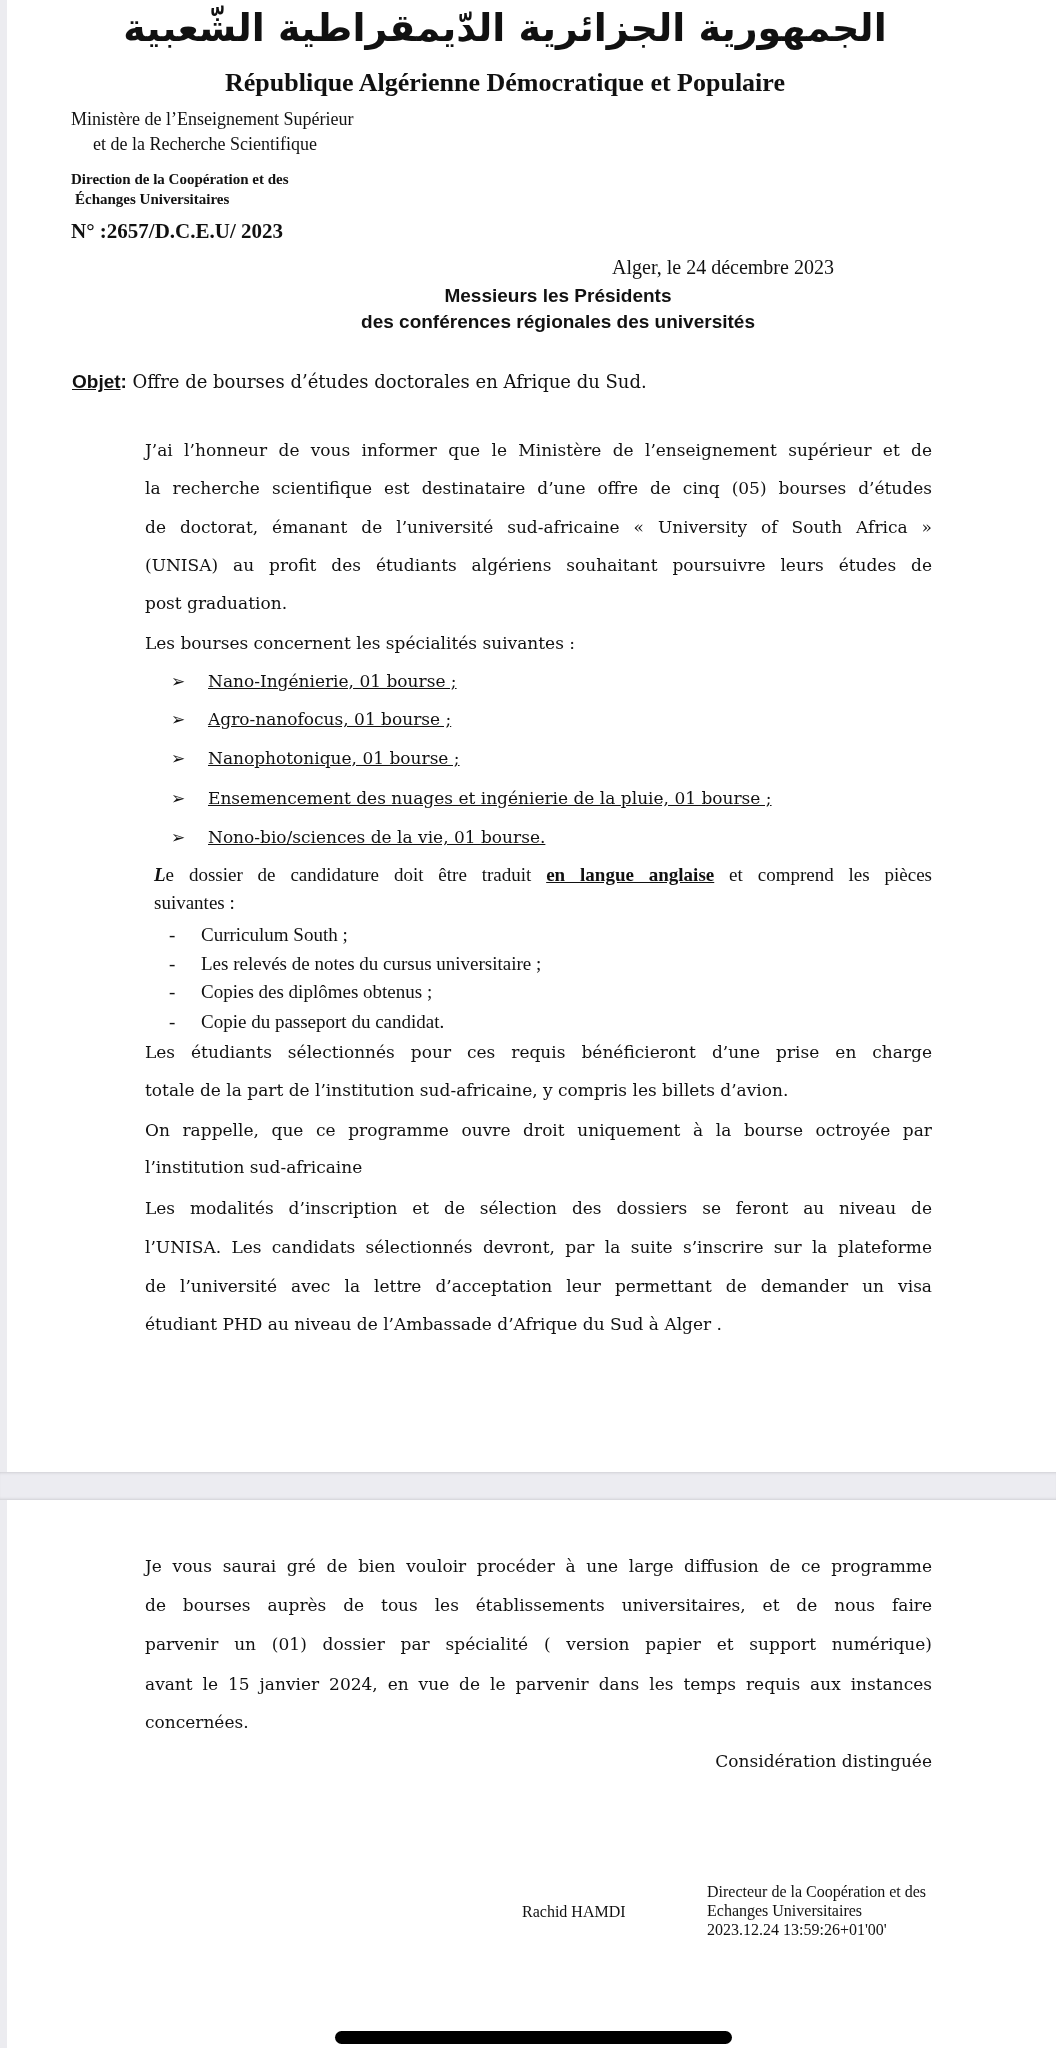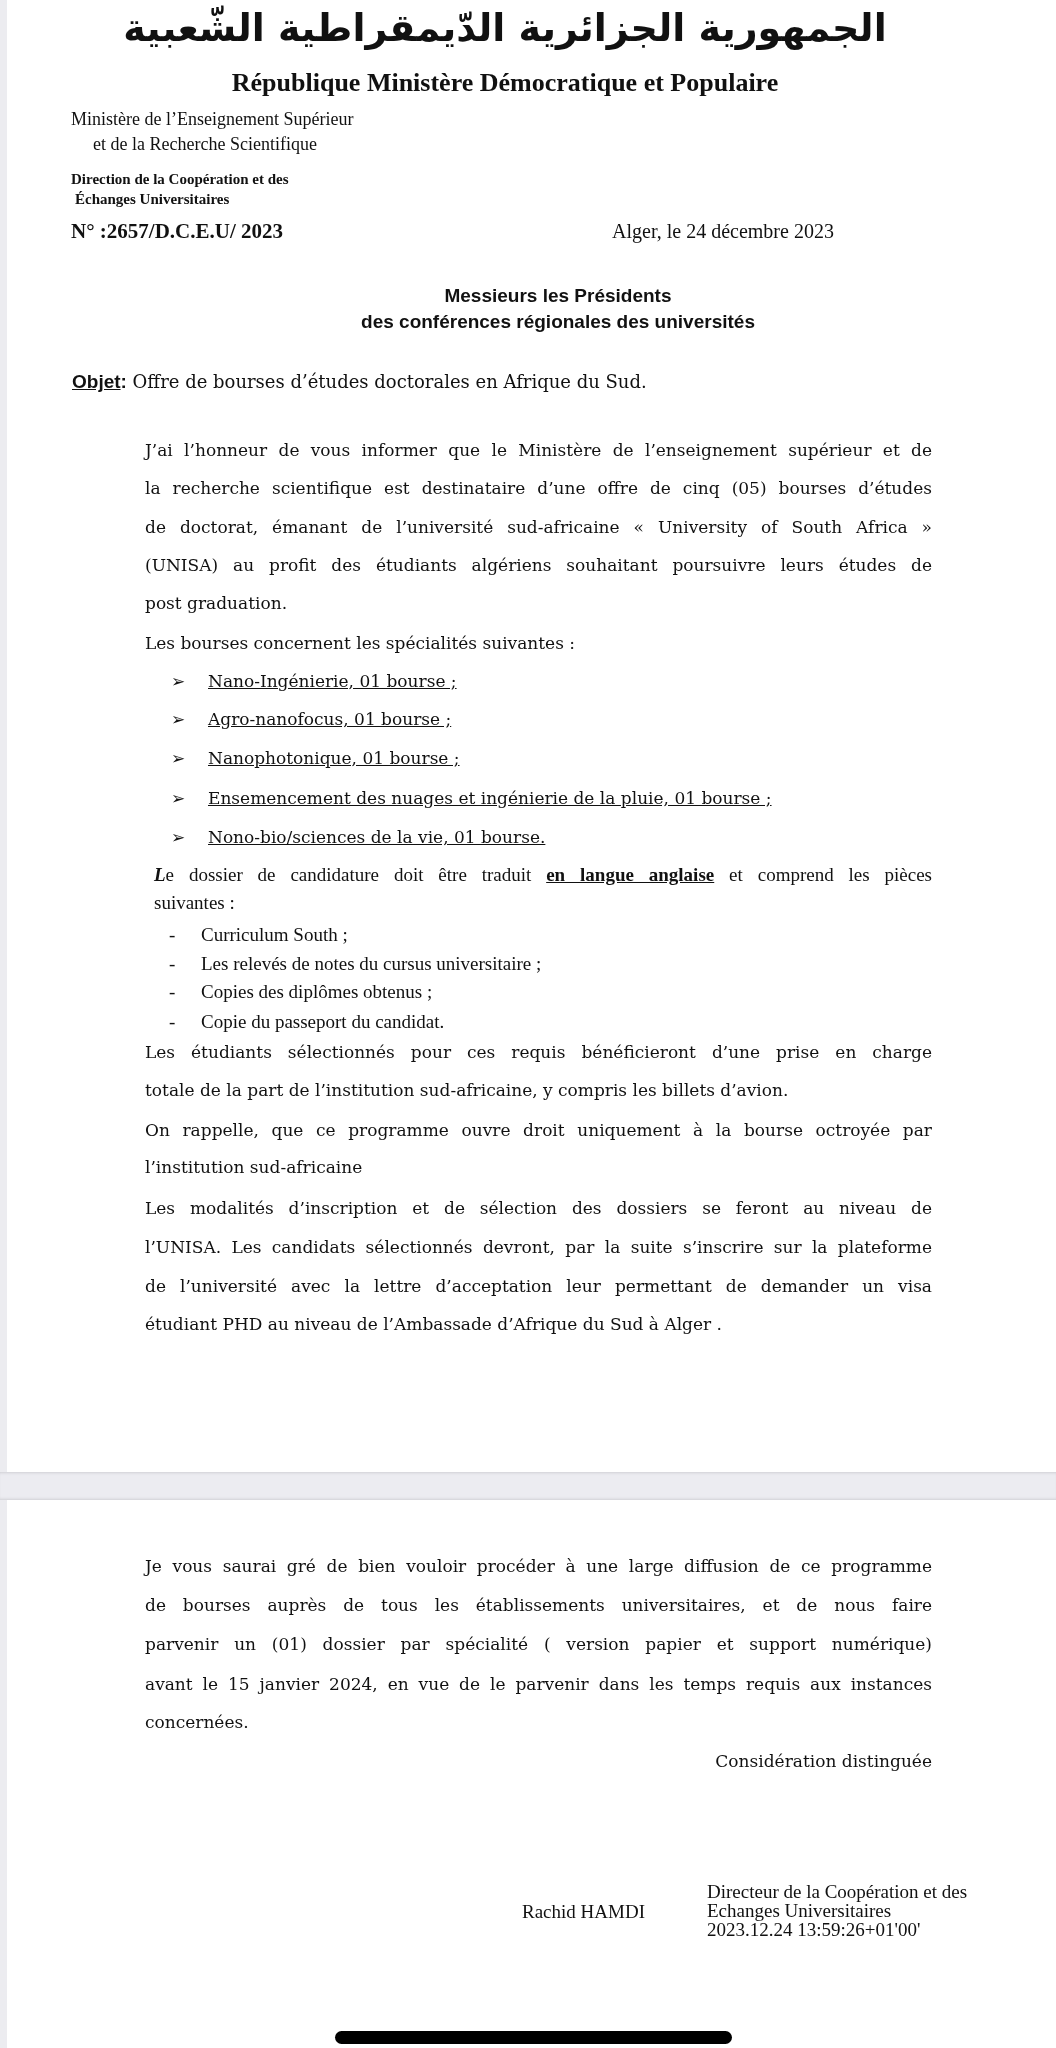--- a/index.html
+++ b/index.html
@@ -22,49 +22,49 @@
     font-family: "DejaVu Sans", sans-serif; font-weight: bold; font-size: 38px;
     direction: rtl; letter-spacing: 0;
   }
   .republique {
     top: 68px; left: 0; width: 1010px; text-align: center;
     font-family: "Liberation Serif", serif; font-weight: bold; font-size: 26px;
   }
   .ministere { font-size: 18px; line-height: 24px; }
   .direction { font-size: 15px; font-weight: bold; line-height: 20px; }
   .ref { font-size: 21px; font-weight: bold; }
-  .date { font-size: 20px; }
+  .date { font-size: 20px; margin-top: 36px; }
   .addressee {
     left: 12px; width: 1004px; text-align: center;
     font-family: "Liberation Sans", sans-serif; font-weight: bold; font-size: 19px; padding-left: 44px;
   }
   .objet { font-size: 20px; font-family: "DejaVu Serif", serif; font-size: 18px; }
   .objet .lbl { font-family: "Liberation Sans", sans-serif; font-weight: bold; text-decoration: underline; font-size: 19px; }
   .line { position: absolute; left: 145px; width: 787px; font-family: "DejaVu Serif", serif; font-size: 17px; white-space: nowrap; }
   .justify { text-align: justify; text-align-last: justify; }
   .bullet-arrow { position: absolute; left: 171px; font-size: 17px; font-family: "DejaVu Sans", sans-serif; }
   .bullet-text { position: absolute; left: 208px; font-family: "DejaVu Serif", serif; font-size: 17px; white-space: nowrap; text-decoration: underline; }
   .times { font-family: "Liberation Serif", serif; font-size: 19px; white-space: nowrap; position: absolute; }
   .times b { text-decoration: underline; }
   .dash { position: absolute; left: 169px; font-family: "Liberation Serif", serif; font-size: 19px; }
-  .sig { font-family: "Liberation Serif", serif; font-size: 19px; position: absolute; white-space: nowrap; line-height: 19px; }
+  .sig { font-family: "Liberation Serif", serif; font-size: 16px; position: absolute; white-space: nowrap; line-height: 19px; }
   .home-indicator {
     position: absolute; left: 335px; top: 2031px; width: 397px; height: 13px;
     background: #000; border-radius: 7px;
   }
 </style>
 </head>
 <body>
 
 <div class="left-strip"></div>
 
 <div class="page page1"></div>
 
 <div class="abs arabic">الجمهورية الجزائرية الدّيمقراطية الشّعبية</div>
-<div class="abs republique">République Ministère Démocratique et Populaire</div>
+<div class="abs republique">République Algérienne Démocratique et Populaire</div>
 
 <div class="abs ministere" style="left:71px; top:107px;">Ministère de l’Enseignement Supérieur</div>
 <div class="abs ministere" style="left:93px; top:132px;">et de la Recherche Scientifique</div>
 
 <div class="abs direction" style="left:71px; top:169px;">Direction de la Coopération et des</div>
 <div class="abs direction" style="left:75px; top:189px;">Échanges Universitaires</div>
 
 <div class="abs ref" style="left:71px; top:219px;">N° :2657/D.C.E.U/ 2023</div>
 <div class="abs date" style="left:612px; top:220px;">Alger, le 24 décembre 2023</div>
 

